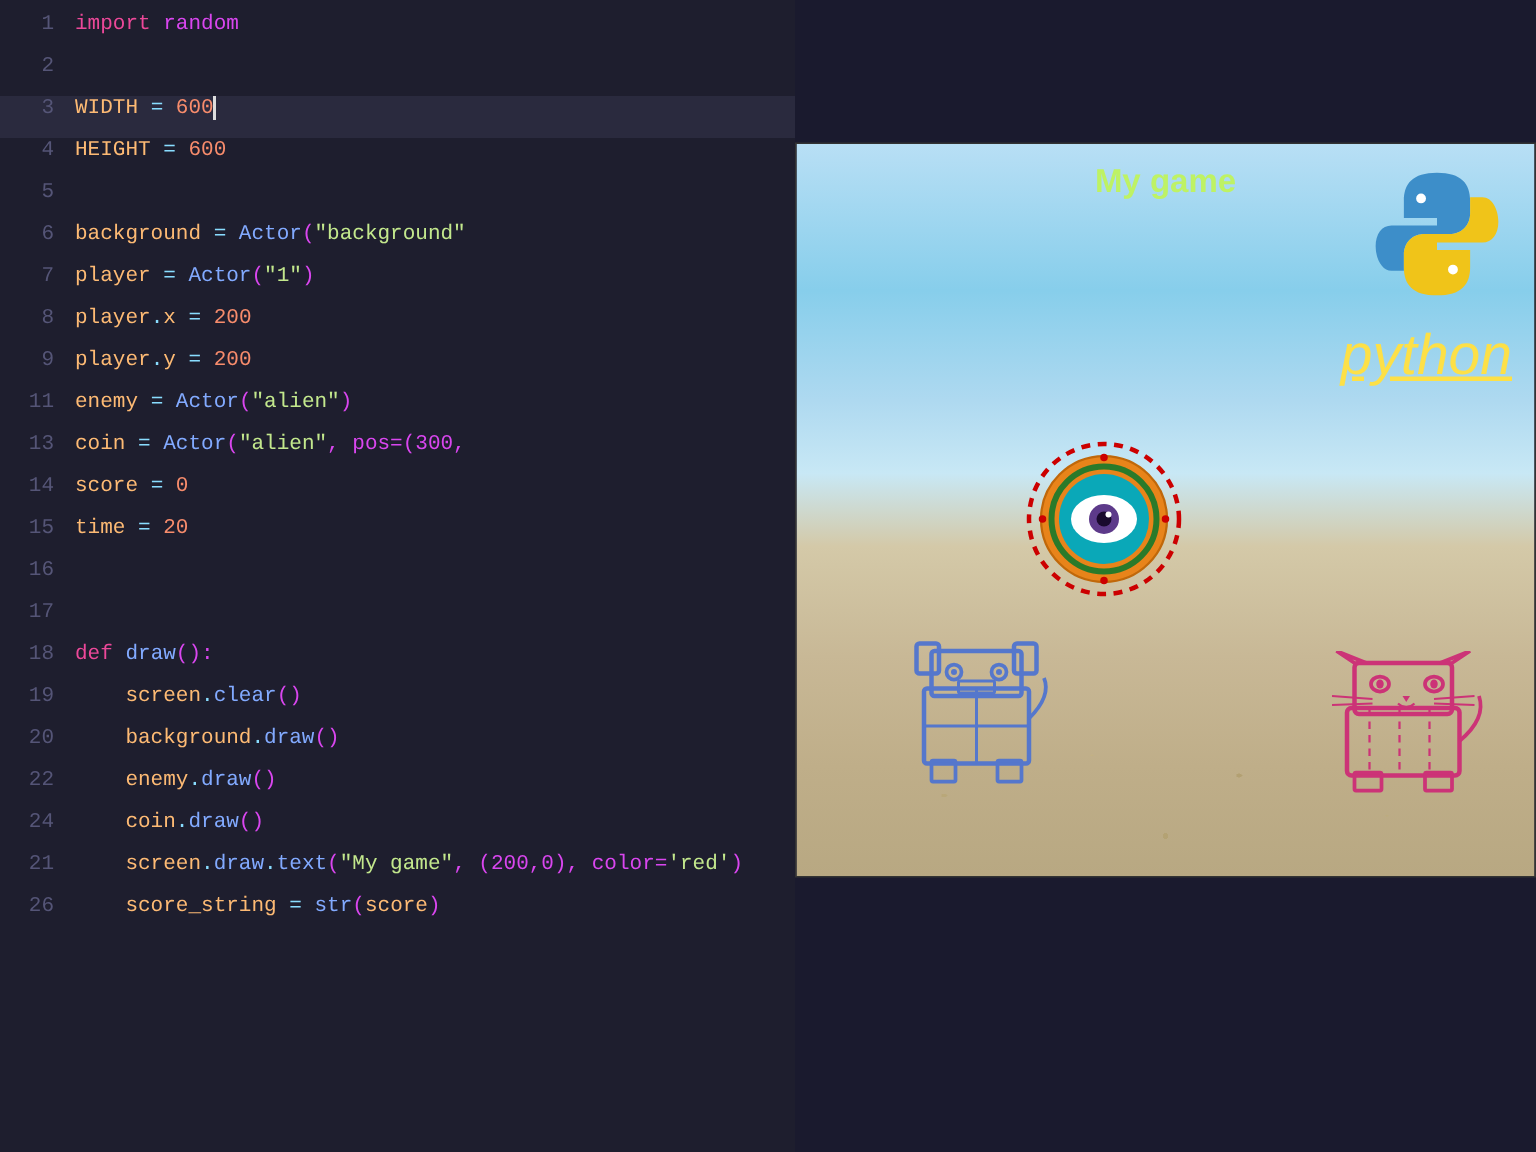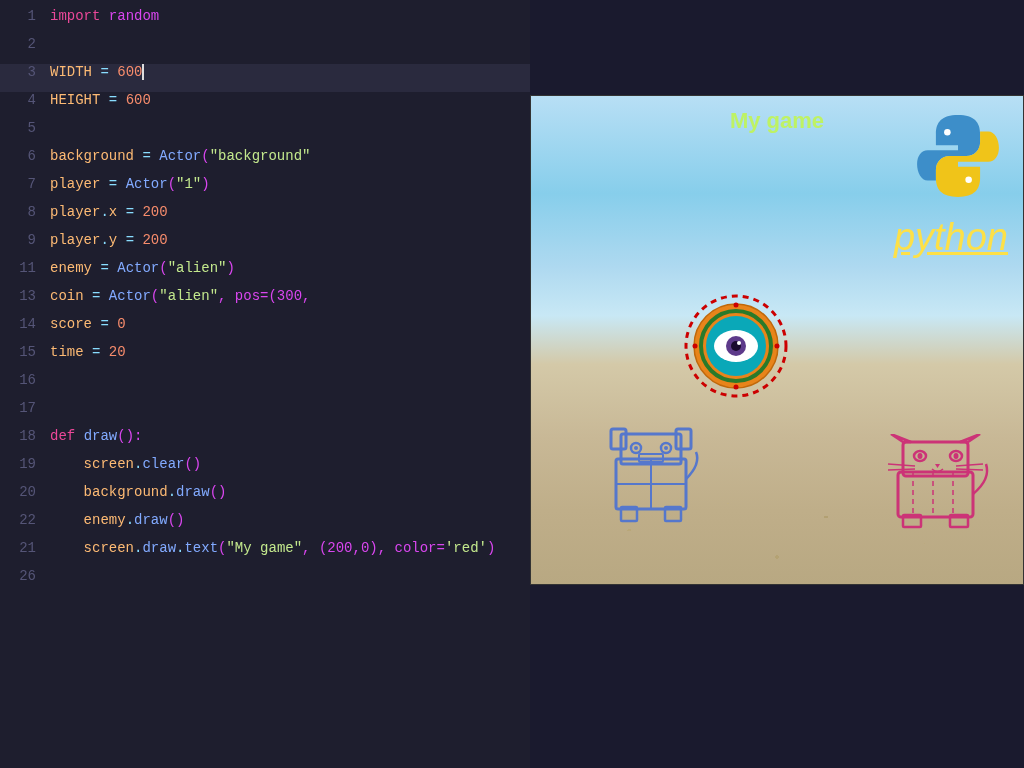--- a/index.html
+++ b/index.html
@@ -240,25 +240,30 @@
       </div>
       <div class="code-line">
         <span class="line-num">20</span>
         <span class="line-content"><span class="plain">    </span><span class="var">background</span><span class="op">.</span><span class="fn">draw</span><span class="plain">()</span></span>
       </div>
       <div class="code-line">
         <span class="line-num">22</span>
         <span class="line-content"><span class="plain">    </span><span class="var">enemy</span><span class="op">.</span><span class="fn">draw</span><span class="plain">()</span></span>
       </div>
       <div class="code-line">
+        <span class="line-num">24</span>
+        <span class="line-content"><span class="plain">    </span><span class="var">coin</span><span class="op">.</span><span class="fn">draw</span><span class="plain">()</span></span>
+      </div>
+      <div class="code-line">
         <span class="line-num">21</span>
         <span class="line-content"><span class="plain">    </span><span class="var">screen</span><span class="op">.</span><span class="fn">draw</span><span class="op">.</span><span class="fn">text</span><span class="plain">(</span><span class="str">"My game"</span><span class="plain">, (200,0), color=</span><span class="str">'red'</span><span class="plain">)</span></span>
       </div>
       <div class="code-line">
         <span class="line-num">26</span>
+        <span class="line-content"><span class="plain">    </span><span class="var">score_string</span><span class="plain"> </span><span class="op">=</span><span class="plain"> </span><span class="fn">str</span><span class="plain">(</span><span class="var">score</span><span class="plain">)</span></span>
       </div>
     </div>
 </div>
 
 <div class="preview-panel">
   <div class="beach-bg"></div>
 
   <div class="preview-title">My game</div>
 
   <svg class="python-logo" viewBox="0 0 110 110" xmlns="http://www.w3.org/2000/svg">

